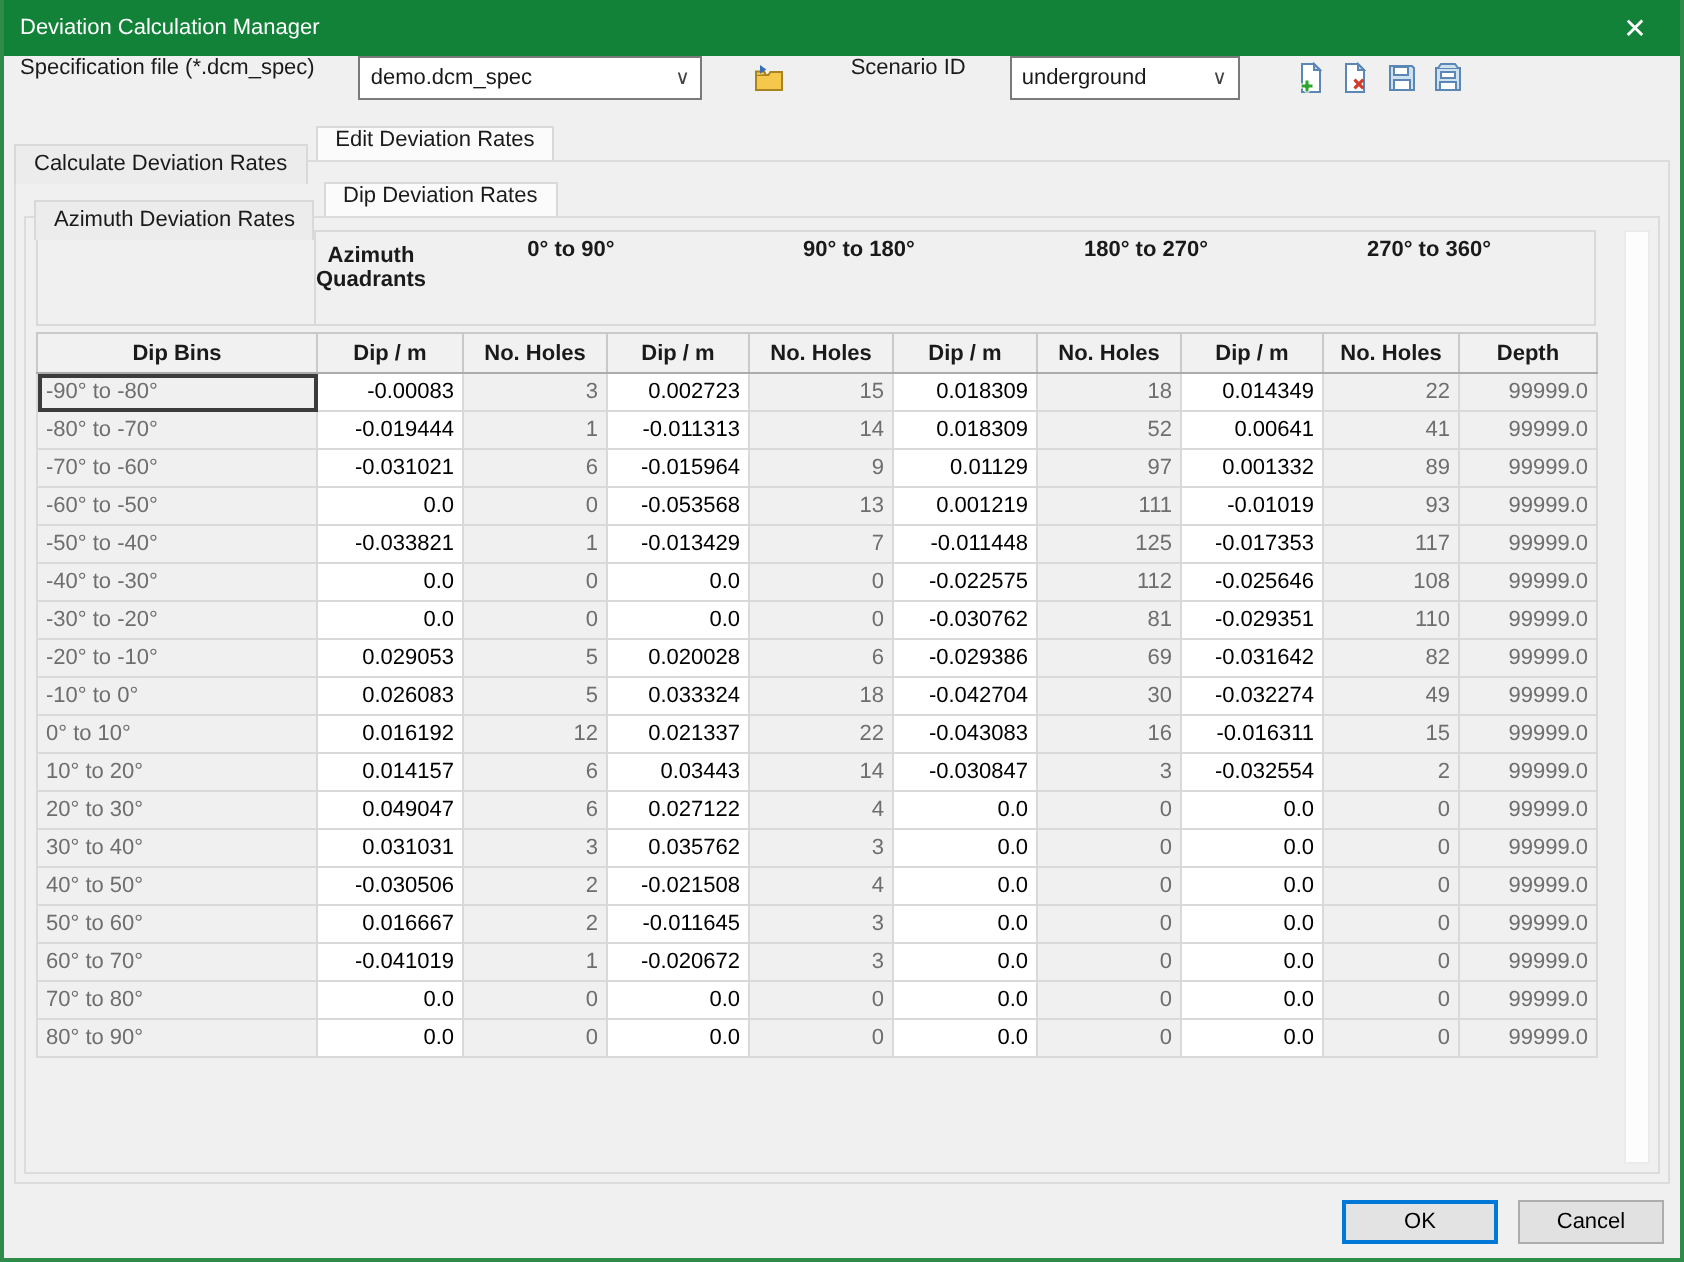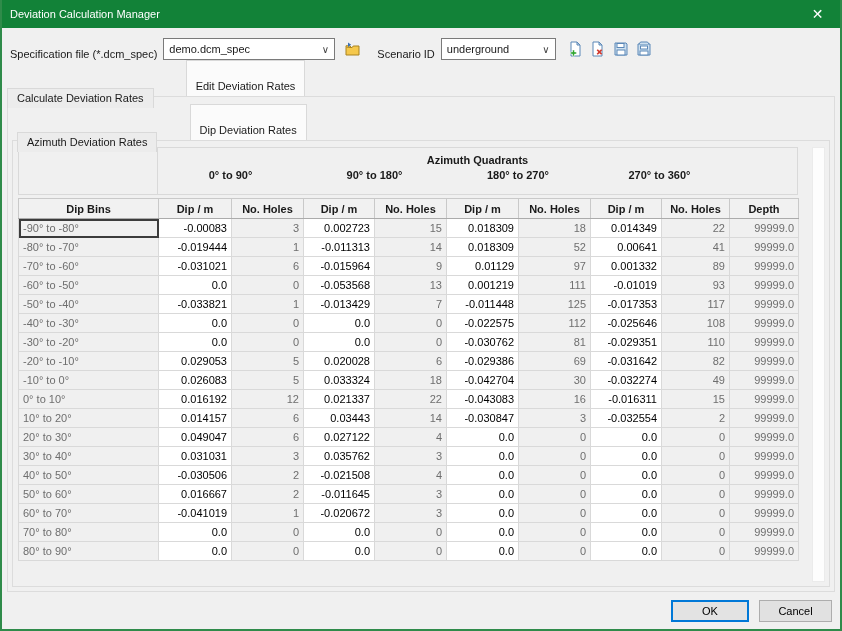--- a/index.html
+++ b/index.html
@@ -22,21 +22,21 @@
     display: flex; align-items: center; flex: 0 0 auto;
   }
   .titlebar .title { font-size: 11px; padding-left: 8px; flex: 1; }
   .close-btn {
     width: 45px; height: 28px; display:flex; align-items:center; justify-content:center;
     font-size: 14px; cursor: default;
   }
 
   
   .toolbar {
-    height: 32px; display: flex; align-items: flex-end; padding: 0 8px; gap: 6px; flex: 0 0 auto;
+    height: 32px; display: flex; align-items: flex-start; padding: 0 8px; gap: 22px; flex: 0 0 auto;
   }
   .toolbar .lbl { white-space: nowrap; }
   .combo {
     height: 22px; background: #fff; border: 1px solid #7a7a7a;
     display: inline-flex; align-items: center; padding-left: 5px;
     position: relative;
   }
   .combo .val { flex: 1; }
   .combo .chev { width: 18px; text-align:center; color:#444; font-size:10px; }
   .combo-spec { width: 172px; }
@@ -48,40 +48,40 @@
   .iconbtn svg { display:block; }
   .scenario-icons { display:flex; gap: 1px; margin-left: 2px; }
 
   
   .tabstrip { padding-left: 5px; position: relative; z-index: 2; flex: 0 0 auto; }
   .tab {
     display: inline-block; padding: 3px 9px 4px; background: #ececec;
     border: 1px solid #d9d9d9; border-bottom: none; margin-right: 1px;
     position: relative; top: 12px; cursor: default;
   }
-  .tab.active { background: #fbfbfb; top: 0px; padding-top: 19px; z-index: 3; margin-left: 28px; }
+  .tab.active { background: #fbfbfb; top: 0px; padding-top: 0; z-index: 3; }
 
   .tabpage {
     flex: 1; margin: 0 5px; border: 1px solid #dcdcdc; background: #f0f0f0;
     display: flex; flex-direction: column; position: relative; z-index: 1;
   }
   .subtabstrip { padding: 7px 0 0 9px; position: relative; z-index: 2; }
   .subtabpage {
     flex: 1; margin: 0 4px 4px; border: 1px solid #dcdcdc; background: #f0f0f0;
     position: relative; z-index: 1; overflow: hidden;
   }
 
   
   .grid-wrap { margin: 6px 0 0 5px; width: 780px; }
   .band {
     width: 780px; height: 48px; border: 1px solid #d9d9d9; background: #f0f0f0;
     display: flex;
   }
   .band-corner { width: 140px; border-right: 1px solid #d9d9d9; }
-  .band-right { width: 639px; display: flex; flex-direction: column; }
+  .band-right { width: 639px; display: flex; flex-direction: row; }
   .band-title { text-align: center; font-weight: bold; padding-top: 6px; }
   .band-quads { display: flex; padding-top: 3px; font-weight: bold; }
   .band-quads span { text-align: center; }
 
   
   table.grid { border-collapse: collapse; table-layout: fixed; width: 780px; margin-top: 3px;
                border: 1px solid #ababab; }
   table.grid th {
     background: #f1f1f1; font-weight: bold; height: 20px;
     border: 1px solid #c9c9c9; border-bottom: 1px solid #ababab; text-align: center;

